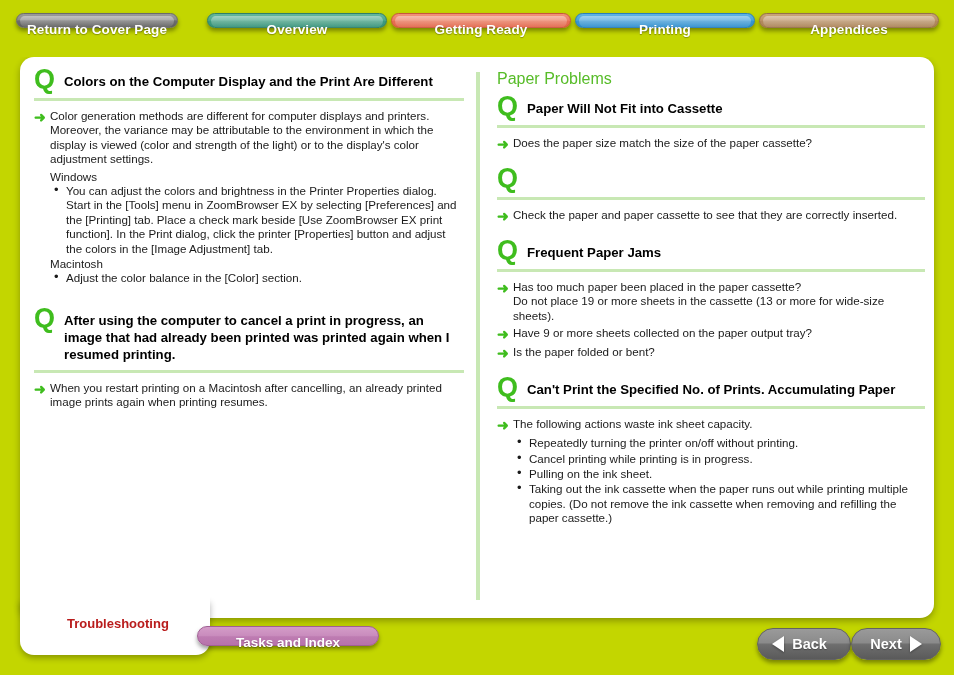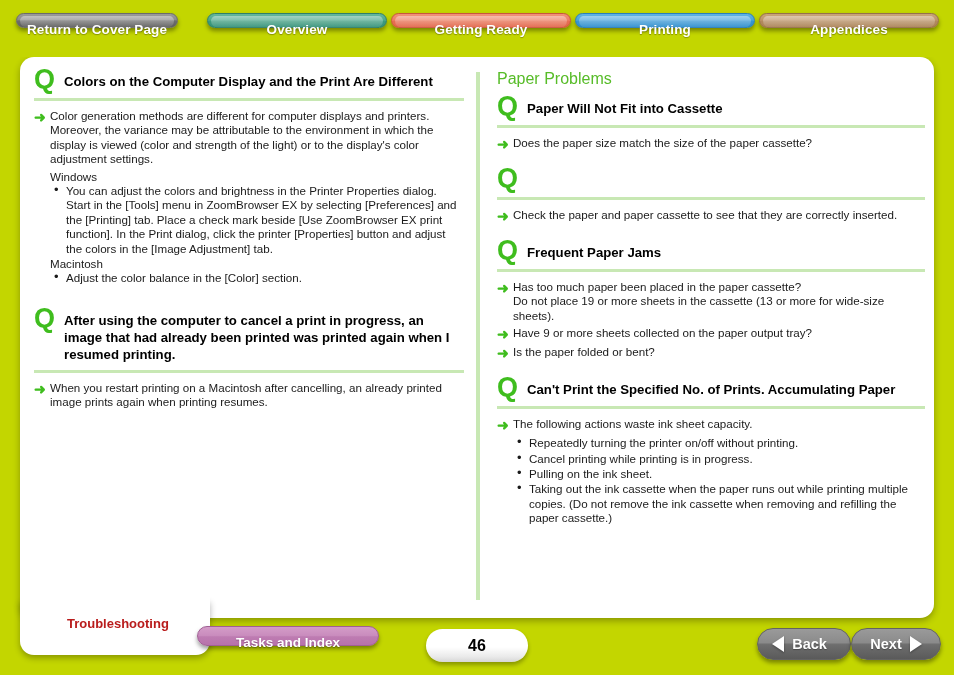--- a/index.html
+++ b/index.html
@@ -420,23 +420,20 @@
       <li>Pulling on the ink sheet.</li>
       <li>Taking out the ink cassette when the paper runs out while printing multiple copies. (Do not remove the ink cassette when removing and refilling the paper cassette.)</li>
     </ul>
   </div>
 </div>
 
 <div class="footer">
   <div id="btn-tasks">
     <span>Tasks and Index</span>
   </div>
-  <div class="pagebox">
-    <span>46</span>
-  </div>
   <div class="navbtn2" id="btn-back">
     <span class="tri tri-left"></span>
     <span>Back</span>
   </div>
   <div class="navbtn2" id="btn-next">
     <span>Next</span>
     <span class="tri tri-right"></span>
   </div>
 </div>
 

